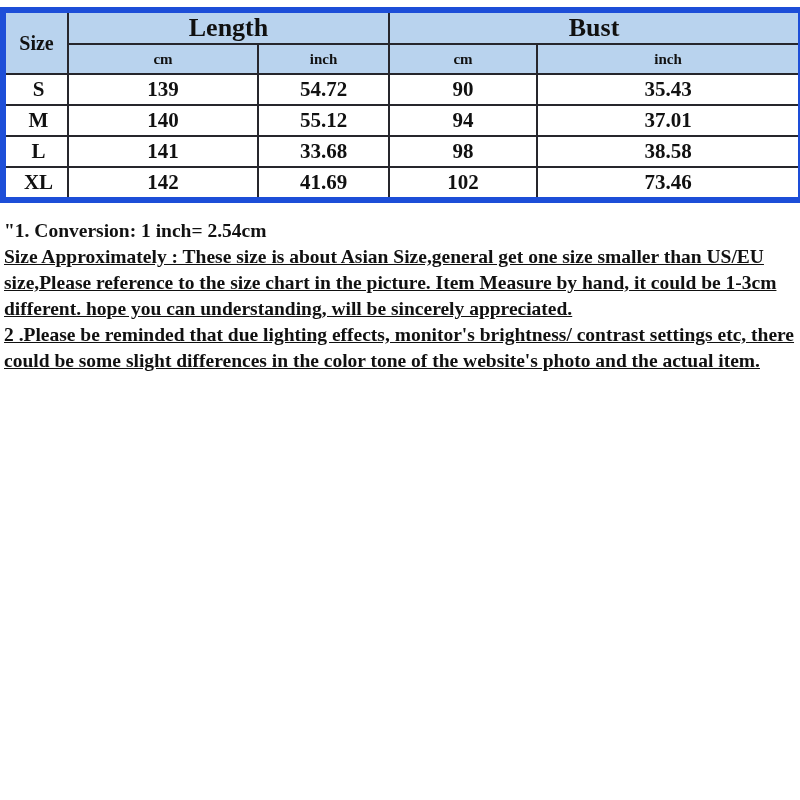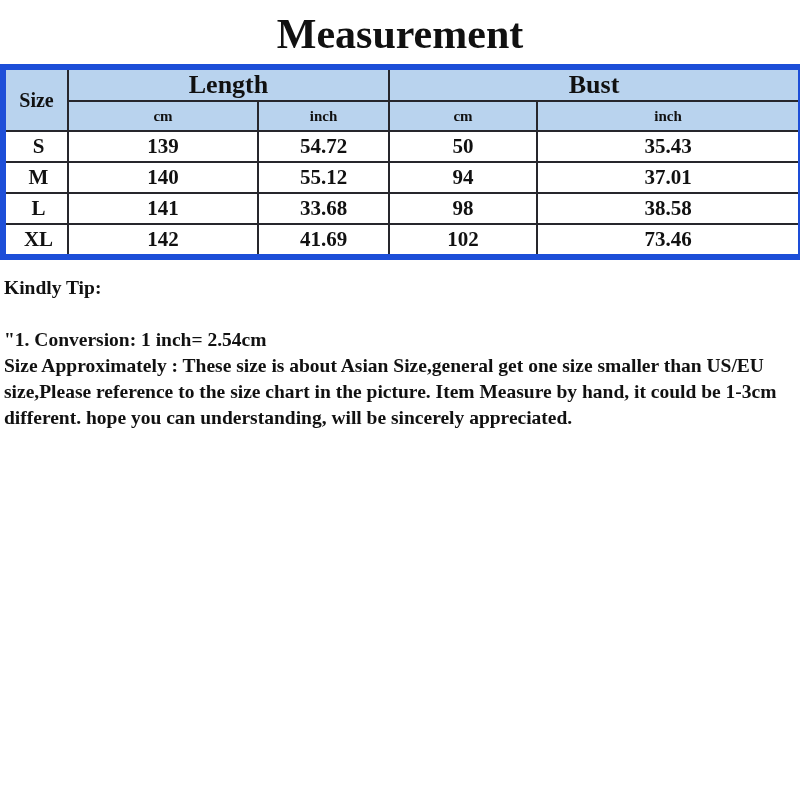--- a/index.html
+++ b/index.html
@@ -97,28 +97,28 @@
   }
   .notes .tip-heading {
     margin: 0 0 26px 0;
   }
   .notes .para-line {
     margin: 0;
     white-space: normal;
   }
   .notes .para-block {
     margin: 0;
+    text-decoration: underline;
   }
 </style>
 </head>
 <body>
 
 <div id="page">
 
-  <h1 class="title">Measurement</h1>
 
   <table class="size-table">
     <colgroup>
       <col class="c-size">
       <col class="c-len-cm">
       <col class="c-len-in">
       <col class="c-bst-cm">
       <col class="c-bst-in">
     </colgroup>
     <thead>
@@ -132,21 +132,21 @@
         <th class="th-unit">inch</th>
         <th class="th-unit">cm</th>
         <th class="th-unit">inch</th>
       </tr>
     </thead>
     <tbody>
       <tr>
         <td class="cell-size">S</td>
         <td>139</td>
         <td>54.72</td>
-        <td>50</td>
+        <td>90</td>
         <td>35.43</td>
       </tr>
       <tr>
         <td class="cell-size">M</td>
         <td>140</td>
         <td>55.12</td>
         <td>94</td>
         <td>37.01</td>
       </tr>
       <tr>
@@ -160,18 +160,18 @@
         <td class="cell-size">XL</td>
         <td>142</td>
         <td>41.69</td>
         <td>102</td>
         <td>73.46</td>
       </tr>
     </tbody>
   </table>
 
   <div class="notes">
-    <div class="tip-heading">Kindly Tip:</div>
     <div class="para-line">"1. Conversion:  1 inch= 2.54cm</div>
     <div class="para-block">Size Approximately :  These size is about Asian Size,general get one size smaller than US/EU size,Please reference to the size chart in the picture. Item Measure by hand, it could be 1-3cm different. hope you can understanding, will be sincerely appreciated.</div>
+    <div class="para-block">2 .Please be reminded that due lighting effects, monitor's brightness/ contrast settings etc, there could be some slight differences in the color tone of the website's photo and the actual item.</div>
   </div>
 
 </div>
 
 </body></html>

